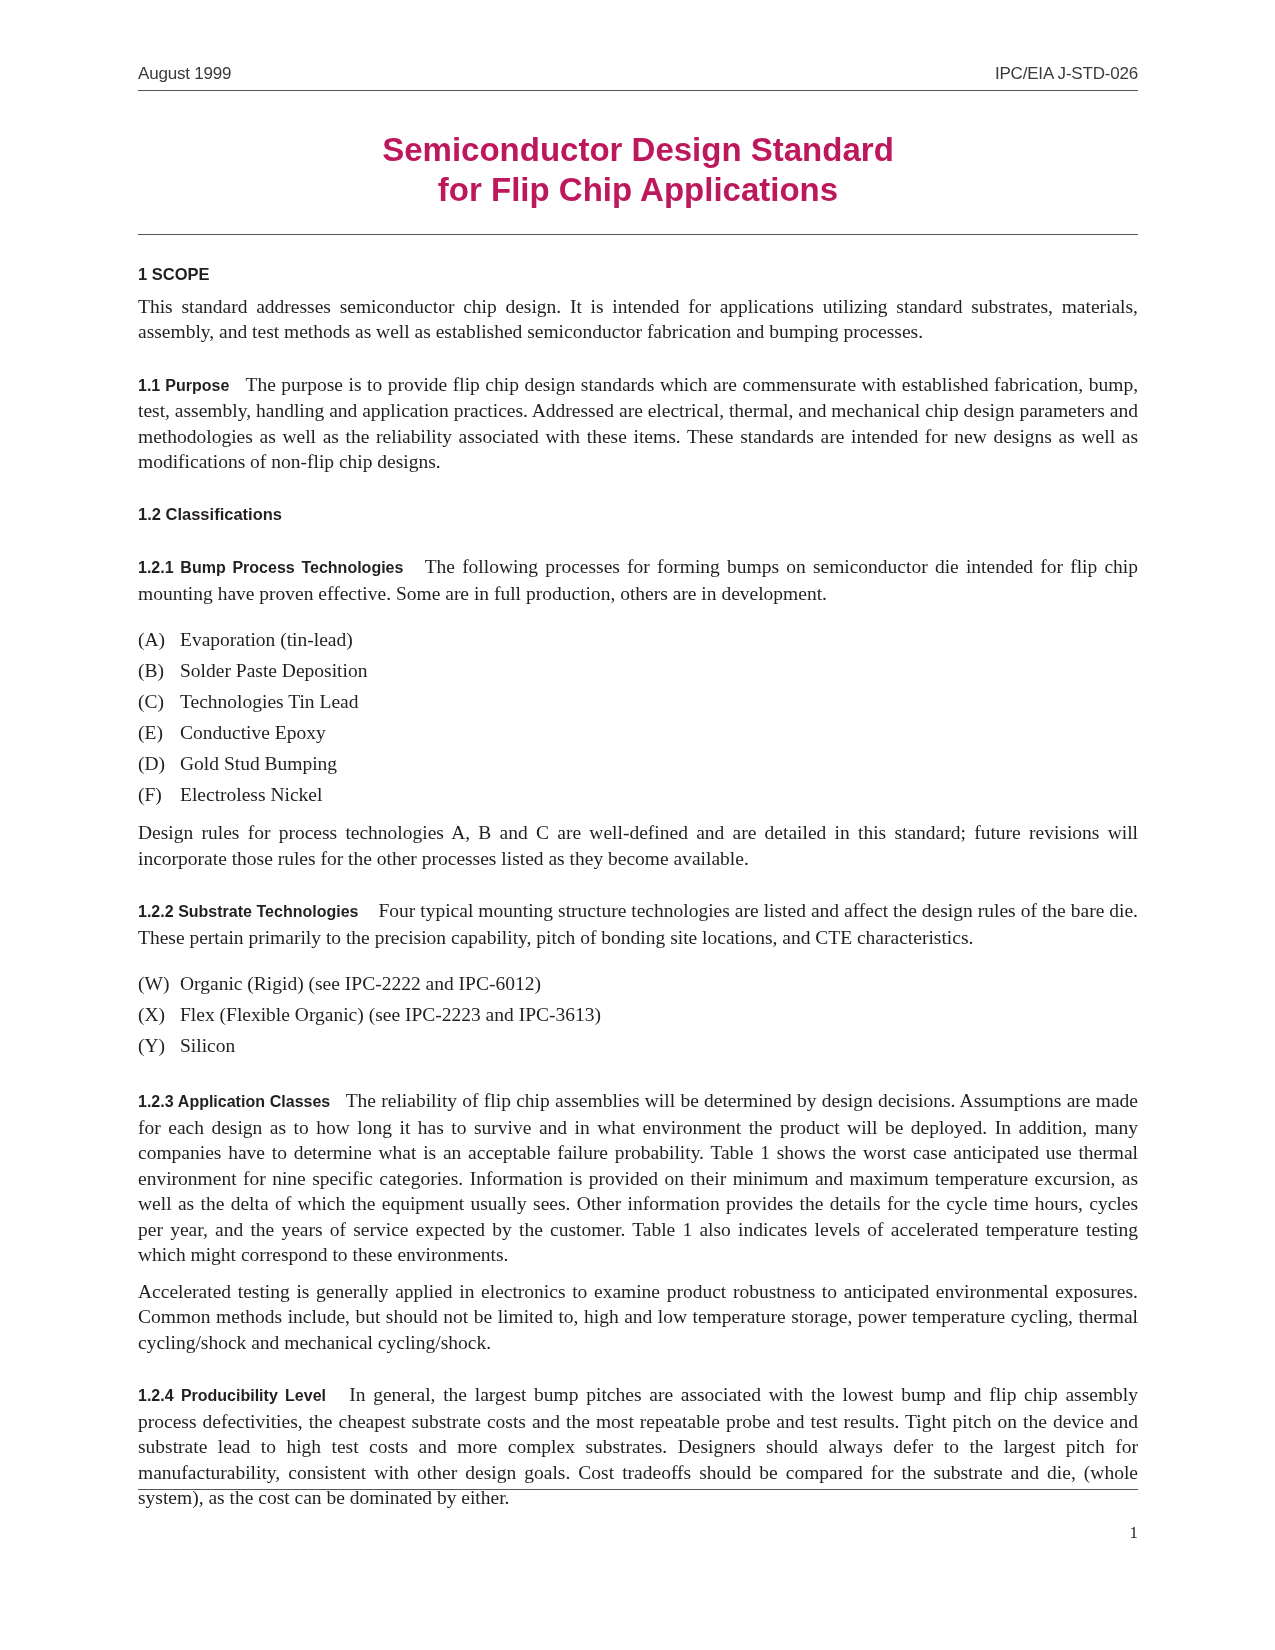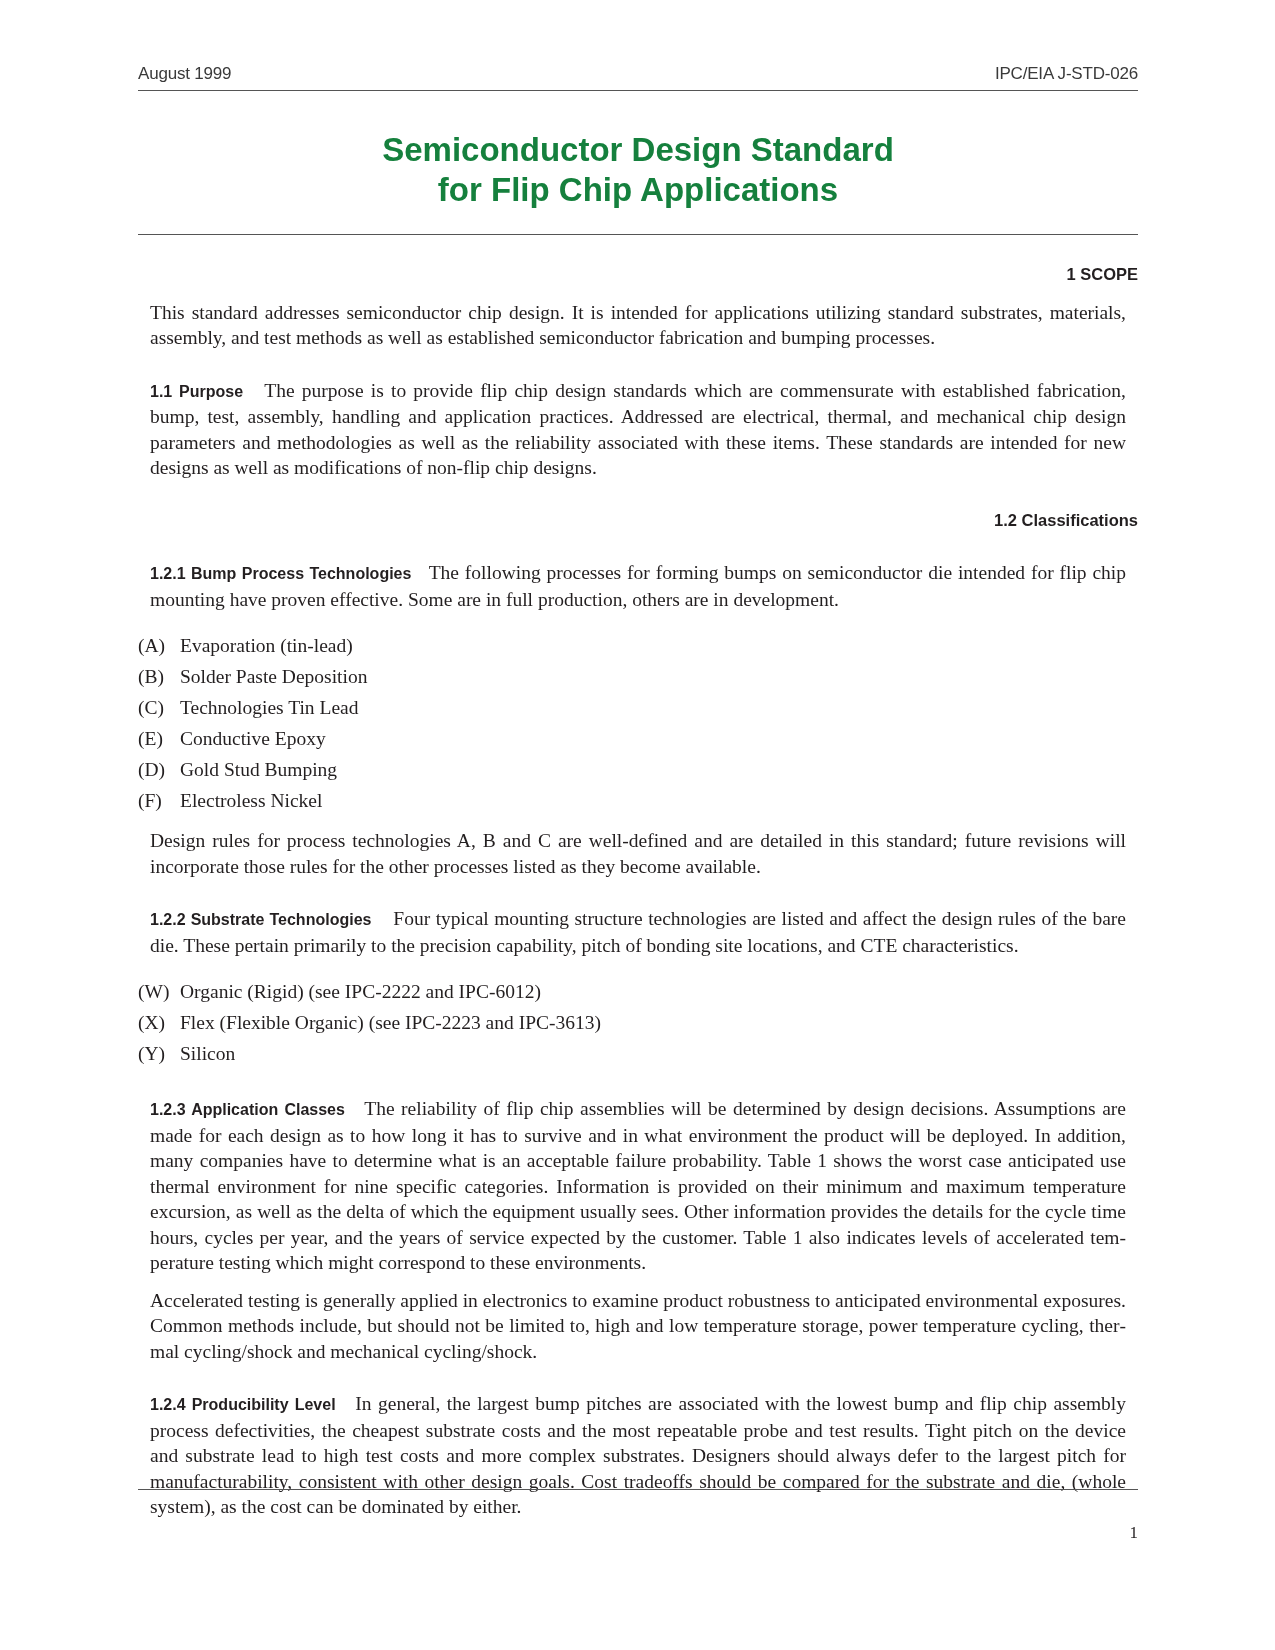--- a/index.html
+++ b/index.html
@@ -2,25 +2,25 @@
 <html><head>
 <meta charset="utf-8">
 <style>
   html, body { margin: 0; padding: 0; background: #ffffff; }
   body { width: 1275px; height: 1650px; position: relative; overflow: hidden; color: #231f20; }
   .page { position: absolute; left: 138px; top: 0; width: 1000px; }
   .run-head { position: absolute; top: 64px; left: 0; width: 1000px; font-family: "Liberation Sans", sans-serif; font-size: 17px; color: #3a3a3a; letter-spacing: -0.2px; }
   .run-head .left { position: absolute; left: 0; top: 0; }
   .run-head .right { position: absolute; right: 0; top: 0; }
   .rule { position: absolute; left: 0; width: 1000px; height: 0; border-top: 1.3px solid #555; }
-  .title { position: absolute; left: 0; width: 1000px; top: 130px; text-align: center; font-family: "Liberation Sans", sans-serif; font-weight: bold; font-size: 33px; line-height: 40px; color: #15803d; }
+  .title { position: absolute; left: 0; width: 1000px; top: 130px; text-align: center; font-family: "Liberation Sans", sans-serif; font-weight: bold; font-size: 33px; line-height: 40px; color: #be185d; }
   .body { position: absolute; left: 0; top: 262px; width: 1000px; font-family: "Liberation Serif", serif; font-size: 19.5px; line-height: 25.5px; }
   .h { font-family: "Liberation Sans", sans-serif; font-weight: bold; font-size: 16px; }
-  p { margin: 12px; text-align: justify; }
-  .sec-head { font-family: "Liberation Sans", sans-serif; font-weight: bold; font-size: 16.5px; margin: 0 0 6px 0; text-align: right; }
+  p { margin: 0; text-align: justify; }
+  .sec-head { font-family: "Liberation Sans", sans-serif; font-weight: bold; font-size: 16.5px; margin: 0 0 6px 0; }
   .list { margin: 18px 0 10px 0; padding: 0; list-style: none; }
   .list li { height: 31px; line-height: 31px; }
   .list .lbl { display: inline-block; width: 42px; }
   .gap-l { margin-top: 27px; }
   .gap-m { margin-top: 11px; }
   .page-num { position: absolute; right: 0; top: 1523px; font-family: "Liberation Serif", serif; font-size: 17px; }
 </style>
 </head>
 <body>
 

